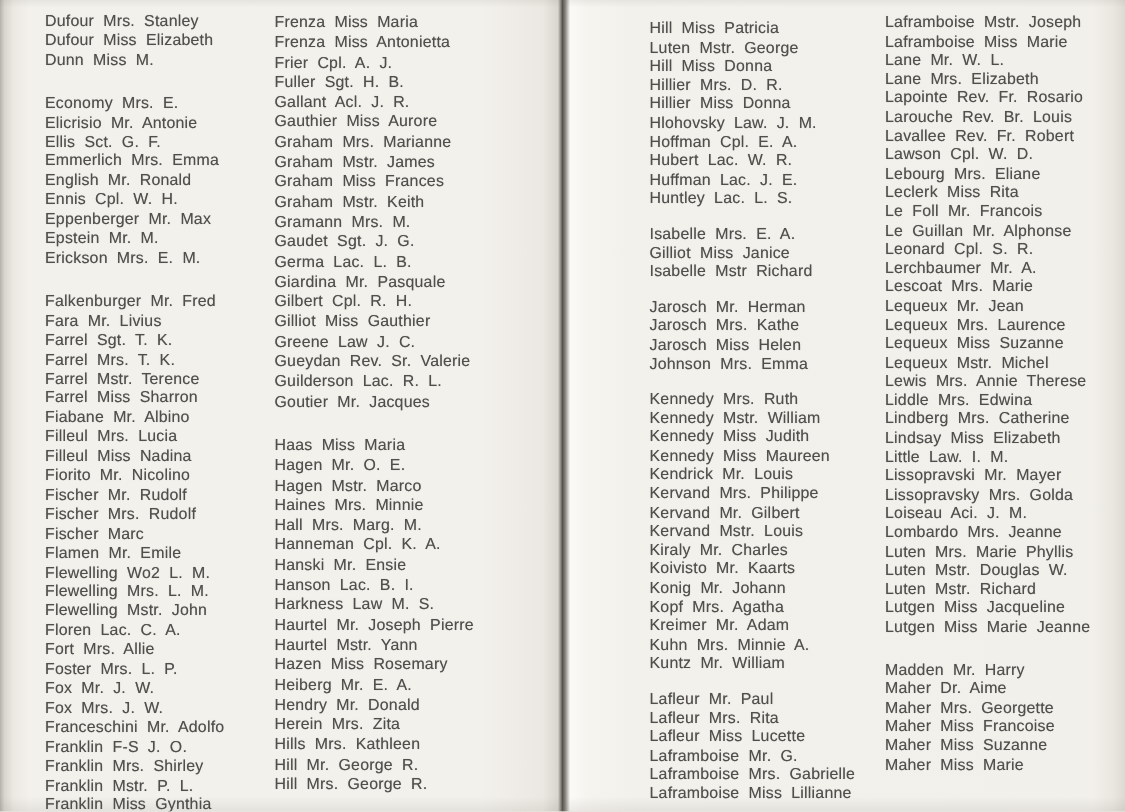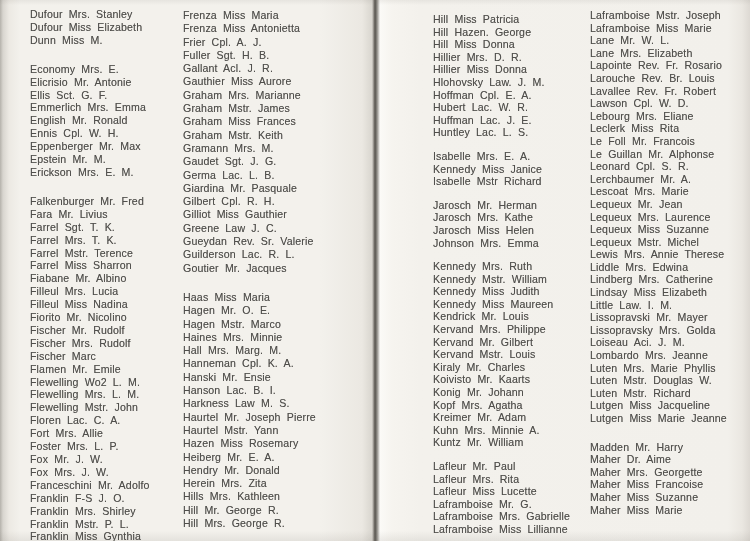--- a/index.html
+++ b/index.html
@@ -147,33 +147,33 @@
         </div>
       </div>
   </div>
 
   <div class="gutter"></div>
 
   <div class="page page-right">
     <div class="col col-3">
         <div class="group">
           <div class="name-line">Hill Miss Patricia</div>
-          <div class="name-line">Hill Hazen. George</div>
+          <div class="name-line">Luten Mstr. George</div>
           <div class="name-line">Hill Miss Donna</div>
           <div class="name-line">Hillier Mrs. D. R.</div>
           <div class="name-line">Hillier Miss Donna</div>
           <div class="name-line">Hlohovsky Law. J. M.</div>
           <div class="name-line">Hoffman Cpl. E. A.</div>
           <div class="name-line">Hubert Lac. W. R.</div>
           <div class="name-line">Huffman Lac. J. E.</div>
           <div class="name-line">Huntley Lac. L. S.</div>
         </div>
         <div class="group">
           <div class="name-line">Isabelle Mrs. E. A.</div>
-          <div class="name-line">Kennedy Miss Janice</div>
+          <div class="name-line">Gilliot Miss Janice</div>
           <div class="name-line">Isabelle Mstr Richard</div>
         </div>
         <div class="group">
           <div class="name-line">Jarosch Mr. Herman</div>
           <div class="name-line">Jarosch Mrs. Kathe</div>
           <div class="name-line">Jarosch Miss Helen</div>
           <div class="name-line">Johnson Mrs. Emma</div>
         </div>
         <div class="group">
           <div class="name-line">Kennedy Mrs. Ruth</div>

